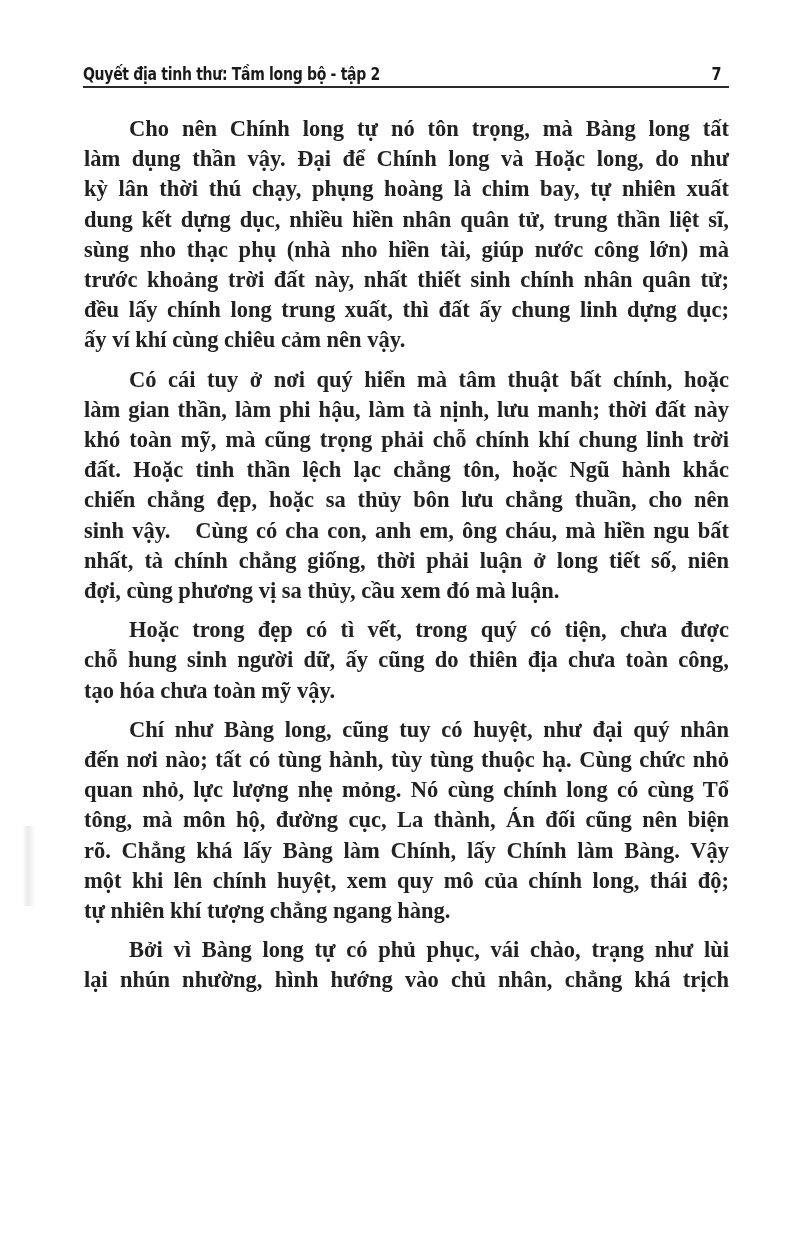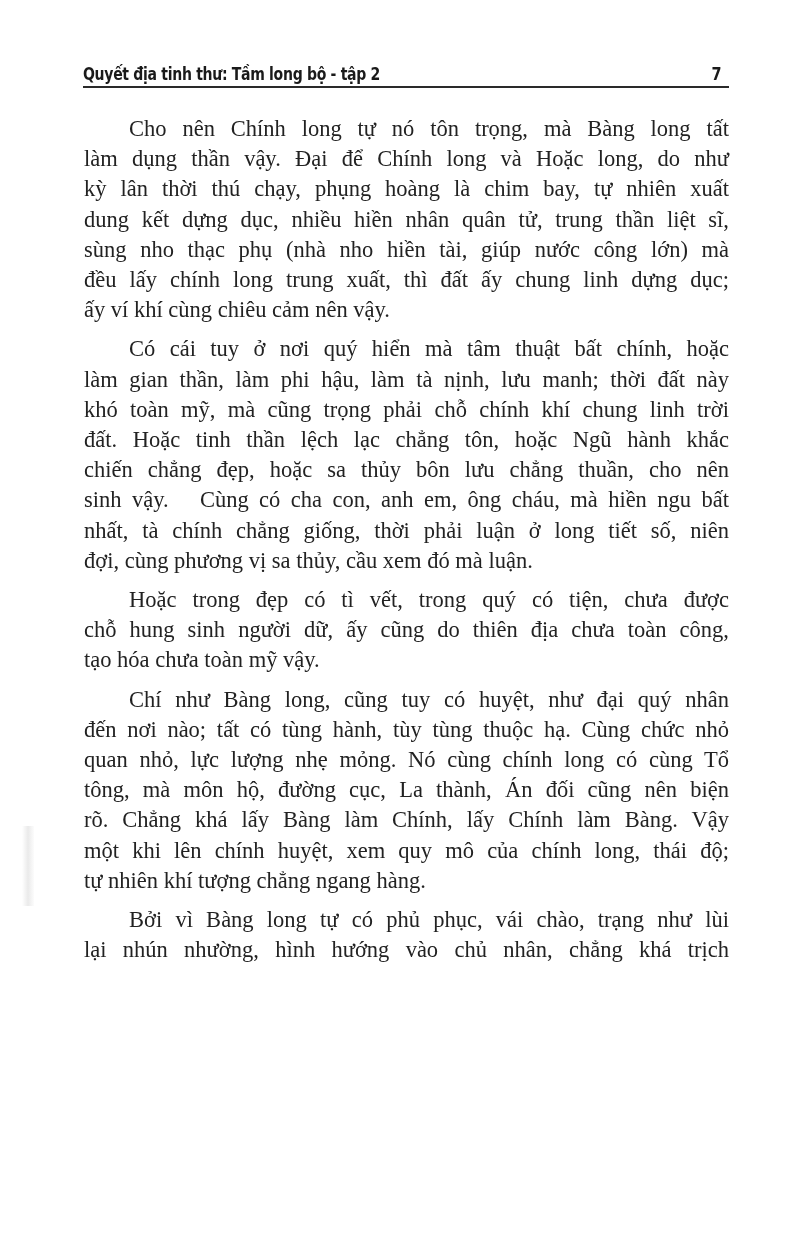--- a/index.html
+++ b/index.html
@@ -54,20 +54,21 @@
       width: 645px;
       font-family: "Liberation Serif", "DejaVu Serif", serif;
       font-size: 22.5px;
       line-height: 30.2px;
       color: #222;
     }
     .para {
       margin: 0 0 9px 0;
       text-align: justify;
       text-align-last: left;
+      font-weight: bold;
     }
     .para .line {
       display: block;
       text-align: justify;
       text-align-last: justify;
       white-space: nowrap;
     }
     .para .line.last {
       text-align-last: left;
     }
@@ -94,20 +95,21 @@
 <div class="scan-mark"></div>
 
 <div class="body-text">
 
   <p class="para">
     <span class="line first">Cho nên Chính long tự nó tôn trọng, mà Bàng long tất</span>
     <span class="line">làm dụng thần vậy. Đại để Chính long và Hoặc long, do như</span>
     <span class="line">kỳ lân thời thú chạy, phụng hoàng là chim bay, tự nhiên xuất</span>
     <span class="line">dung kết dựng dục, nhiều hiền nhân quân tử, trung thần liệt sĩ,</span>
     <span class="line">sùng nho thạc phụ (nhà nho hiền tài, giúp nước công lớn) mà</span>
+    <span class="line">trước khoảng trời đất này, nhất thiết sinh chính nhân quân tử;</span>
     <span class="line">đều lấy chính long trung xuất, thì đất ấy chung linh dựng dục;</span>
     <span class="line last">ấy ví khí cùng chiêu cảm nên vậy.</span>
   </p>
 
   <p class="para">
     <span class="line first">Có cái tuy ở nơi quý hiển mà tâm thuật bất chính, hoặc</span>
     <span class="line">làm gian thần, làm phi hậu, làm tà nịnh, lưu manh; thời đất này</span>
     <span class="line">khó toàn mỹ, mà cũng trọng phải chỗ chính khí chung linh trời</span>
     <span class="line">đất. Hoặc tinh thần lệch lạc chẳng tôn, hoặc Ngũ hành khắc</span>
     <span class="line">chiến chẳng đẹp, hoặc sa thủy bôn lưu chẳng thuần, cho nên</span>

